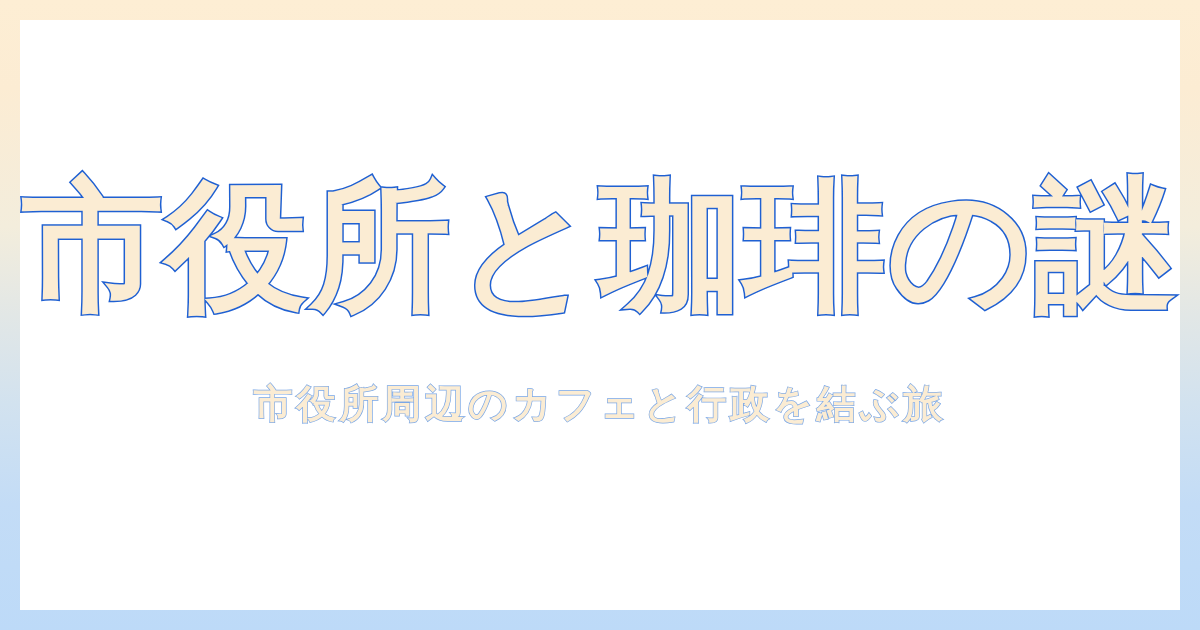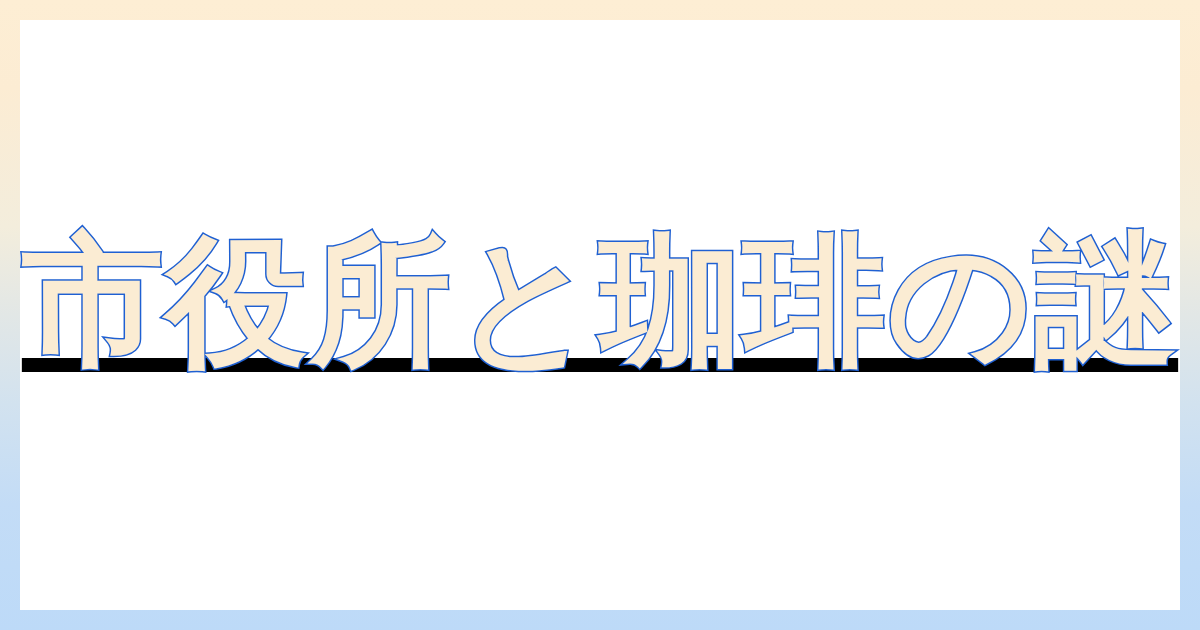--- a/index.html
+++ b/index.html
@@ -44,21 +44,20 @@
   .content {
     position: absolute;
     left: 0;
     right: 0;
     top: 0;
     bottom: 0;
     display: flex;
     flex-direction: column;
     align-items: center;
     justify-content: center;
-    text-decoration: underline;
   }
 
   .title {
     font-family: "DejaVu Sans", "Liberation Sans", sans-serif;
     font-weight: 700;
     font-size: 142px;
     line-height: 1.02;
     letter-spacing: 0.012em;
     white-space: nowrap;
     color: #fbecd3;
@@ -85,15 +84,16 @@
     transform: translateY(-14px);
   }
 </style>
 </head>
 <body>
 
 <div class="poster">
   <div class="poster-inner">
     <div class="content">
       <h1 class="title">市役所と珈琲の謎</h1>
+      <p class="subtitle">市役所周辺のカフェと行政を結ぶ旅</p>
     </div>
   </div>
 </div>
 
 </body></html>

